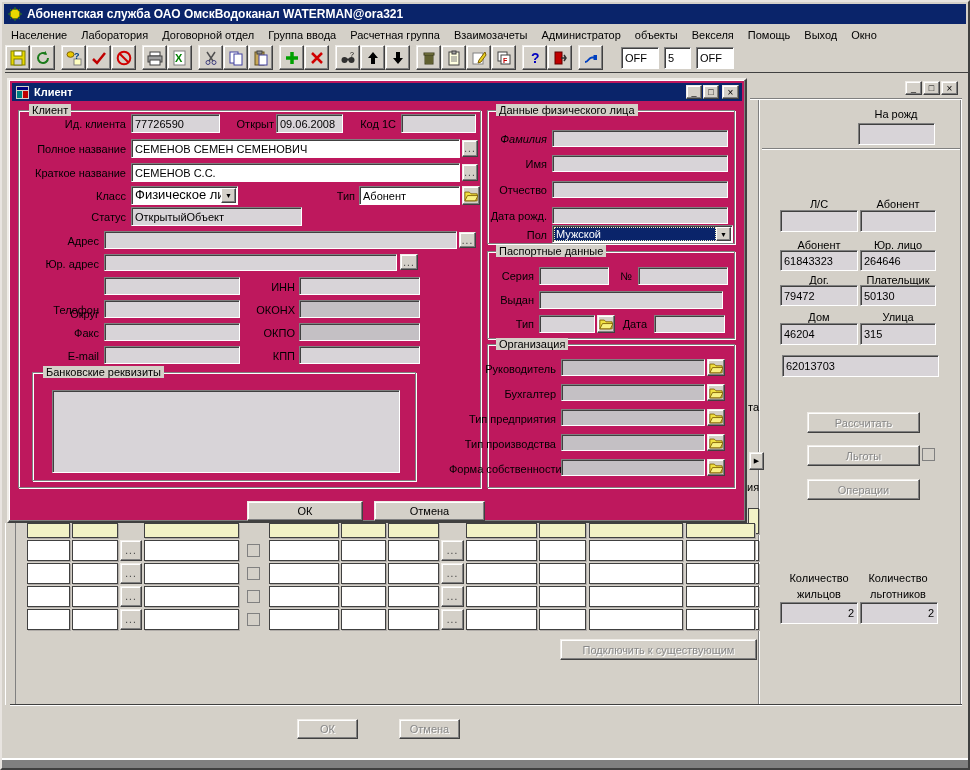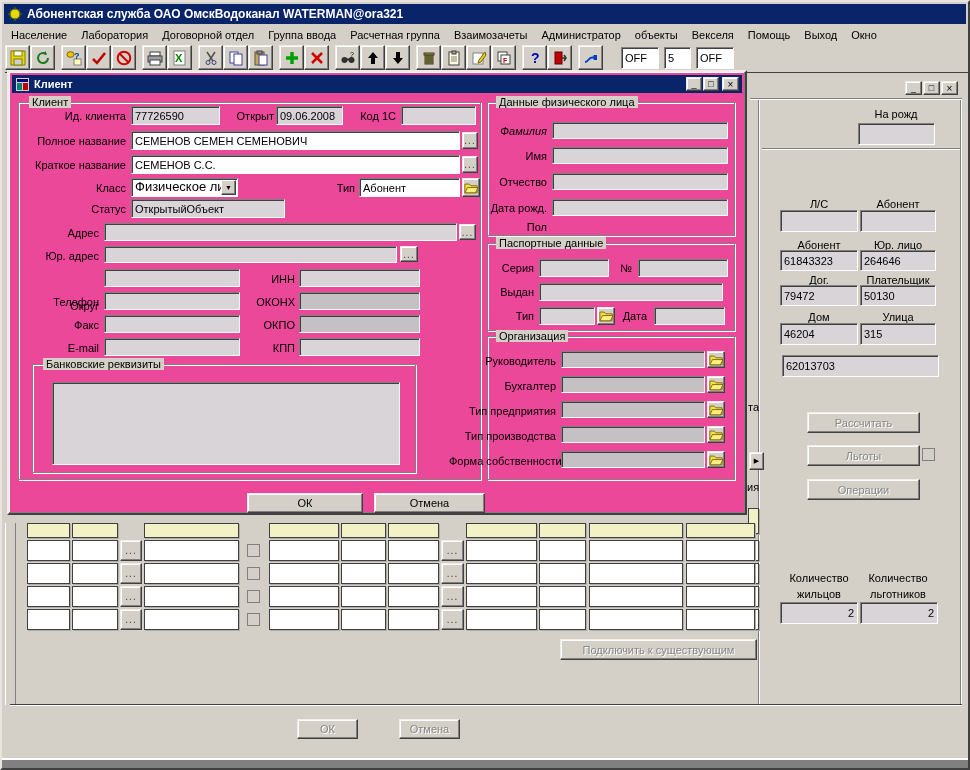--- a/index.html
+++ b/index.html
@@ -389,21 +389,21 @@
   <input class="gc" style="left: 684px; top: 607px; width: 69px; height: 21px;">
 
   <button class="btn dsb" style="left:558px;top:637px;width:197px;height:21px;">Подключить к существующим</button>
 
   <div style="position:absolute;left:8px;top:702px;width:952px;height:2px;border-top:1px solid #404040;border-bottom:1px solid #fff;"></div>
   <button class="btn dsb" style="left:295px;top:717px;width:61px;height:20px;">ОК</button>
   <button class="btn dsb" style="left:397px;top:717px;width:61px;height:20px;">Отмена</button>
   <div style="position:absolute;left:0;top:756px;width:966px;height:2px;background:#fff;"></div>
   <div style="position:absolute;left:0;top:758px;width:966px;height:10px;background:#808080;"></div>
 
-  <div style="position:absolute;left:5px;top:68px;width:740px;height:445px;background:#ec4899;z-index:5;
+  <div style="position:absolute;left:5px;top:76px;width:740px;height:445px;background:#be185d;z-index:5;
               border:2px solid;border-color:#f0ede8 #404040 #404040 #f0ede8;box-shadow:inset -1px -1px 0 #808080,inset 1px 1px 0 #fff;">
 
     <div class="titlebar" style="left:3px;top:3px;width:730px;height:18px;font-size:11px;">
       <span>
         <svg width="13" height="13" viewBox="0 0 13 13">
             <rect width="13" height="13" fill="#d4d0c8"></rect>
             <rect x="1" y="1" width="11" height="3" fill="#000080"></rect>
             <rect x="1" y="5" width="5" height="7" fill="#008080"></rect>
             <rect x="7" y="5" width="5" height="7" fill="#c00000"></rect>
           </svg>
@@ -443,21 +443,21 @@
     <button class="btn" style="left:453px;top:106px;width:18px;height:19px;">
       <span>
           <svg width="14" height="12" viewBox="0 0 16 13">
             <path d="M1 12V2h5l2 2h7v8z" fill="#f0e040" stroke="#806000"></path>
             <path d="M1 12l3-6h12l-3 6z" fill="#f8f080" stroke="#806000"></path>
           </svg>
         </span>
     </button>
 
     <div class="t tr" style="left:15px;top:131px;width:102px;">Статус</div>
-    <input class="sunk" style="left: 122px; top: 127px; width: 154px; height: 19px;" value="ОткрытыйОбъект">
+    <input class="sunk" style="left: 122px; top: 127px; width: 171px; height: 19px;" value="ОткрытыйОбъект">
 
     <div class="t tr" style="left:15px;top:155px;width:75px;">Адрес</div>
     <input class="sunk" style="left: 95px; top: 151px; width: 353px; height: 18px;" value="">
     <button class="btn dots" style="left:450px;top:152px;width:17px;height:16px;">...</button>
 
     <div class="t tr" style="left:15px;top:178px;width:75px;">Юр. адрес</div>
     <input class="sunk" style="left: 95px; top: 174px; width: 293px; height: 17px;" value="">
     <button class="btn dots" style="left:391px;top:174px;width:18px;height:16px;">...</button>
 
     <div class="t tr" style="left:15px;top:201px;width:75px;margin-top:27px;">Округ</div>
@@ -490,20 +490,24 @@
     </div>
     <div class="t tr" style="left:472px;top:53px;width:66px;font-style:italic;">Фамилия</div>
     <input class="sunk" style="left: 543px; top: 50px; width: 176px; height: 17px;">
     <div class="t tr" style="left:472px;top:78px;width:66px;">Имя</div>
     <input class="sunk" style="left: 543px; top: 75px; width: 176px; height: 17px;">
     <div class="t tr" style="left:472px;top:104px;width:66px;">Отчество</div>
     <input class="sunk" style="left: 543px; top: 101px; width: 176px; height: 17px;">
     <div class="t tr" style="left:472px;top:130px;width:66px;">Дата рожд.</div>
     <input class="sunk" style="left: 543px; top: 127px; width: 176px; height: 17px;">
     <div class="t tr" style="left:472px;top:149px;width:66px;">Пол</div>
+    <div class="sunk wht" style="left:543px;top:145px;width:181px;height:18px;padding:1px;">
+      <div style="position:absolute;left:1px;top:1px;right:16px;bottom:1px;background:#0A246A;color:#fff;font-size:11px;line-height:14px;padding-left:2px;outline:1px dotted #f0f0c0;outline-offset:-1px;">Мужской</div>
+      <span class="ddb">▼</span>
+    </div>
 
     <div class="grp" style="left:478px;top:171px;width:248px;height:88px;">
       <span class="glbl" style="left:8px;">Паспортные данные</span>
     </div>
     <div class="t tr" style="left:480px;top:190px;width:45px;">Серия</div>
     <input class="sunk" style="left: 530px; top: 187px; width: 70px; height: 18px;">
     <div class="t tr" style="left:603px;top:190px;width:20px;">№</div>
     <input class="sunk" style="left: 629px; top: 187px; width: 90px; height: 18px;">
     <div class="t tr" style="left:480px;top:214px;width:45px;">Выдан</div>
     <input class="sunk" style="left: 530px; top: 211px; width: 184px; height: 18px;">

